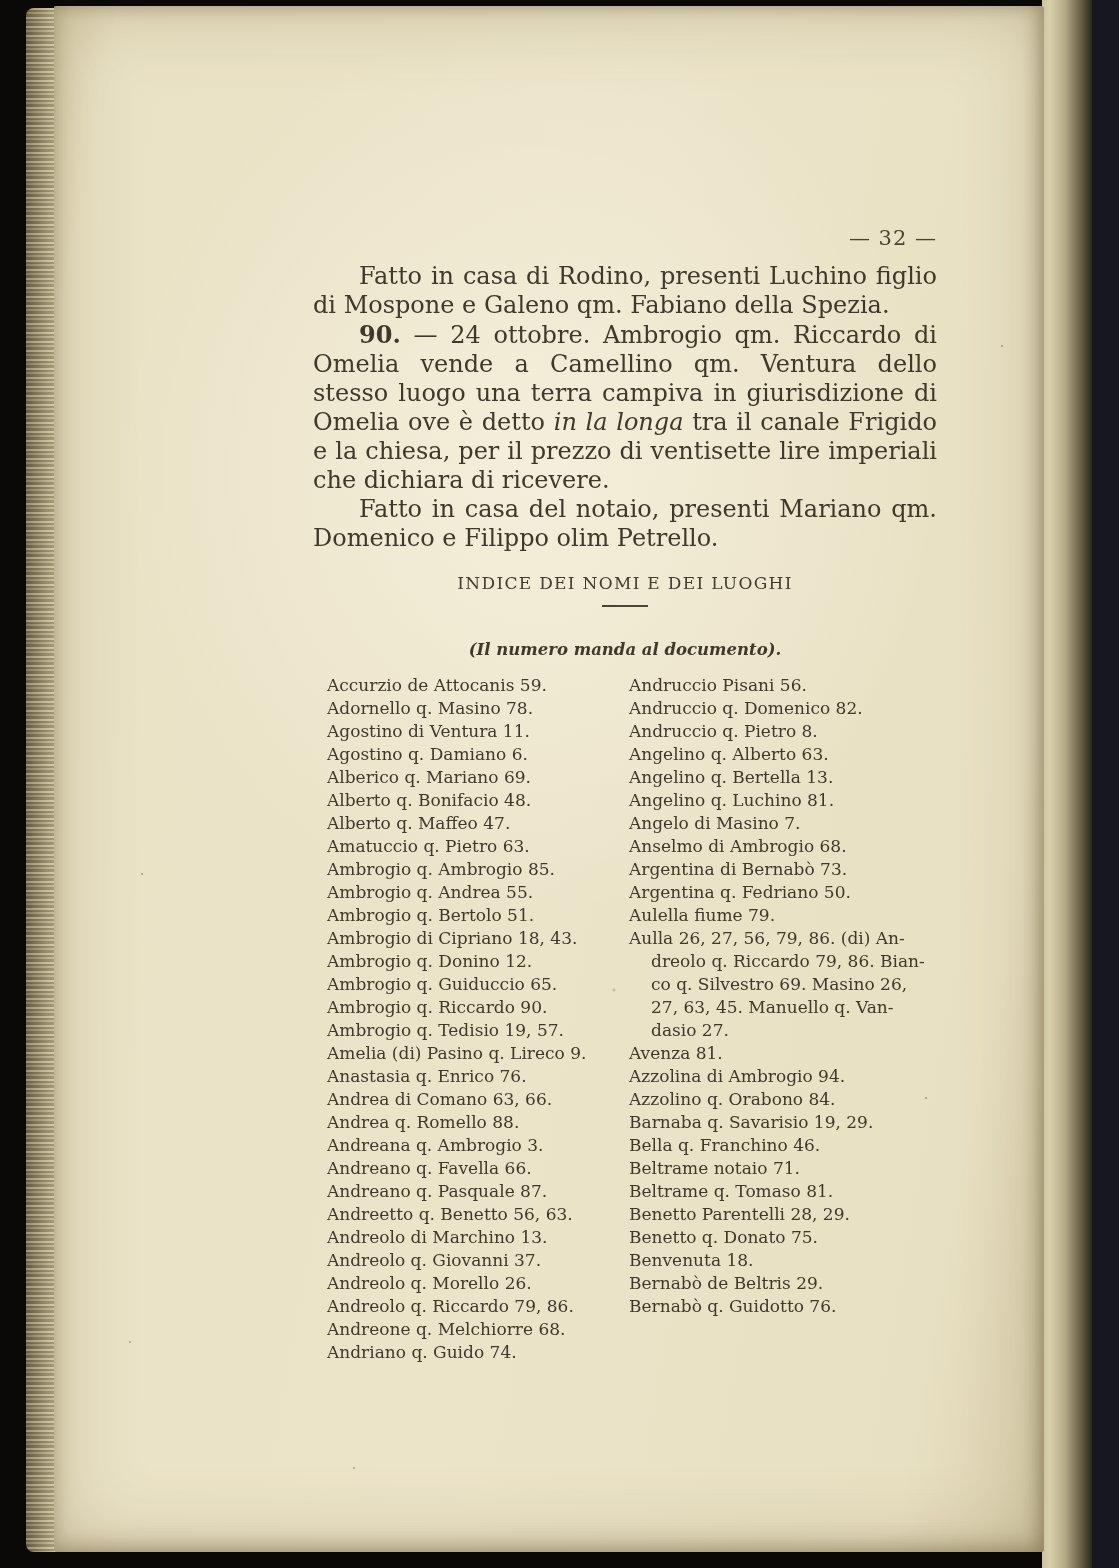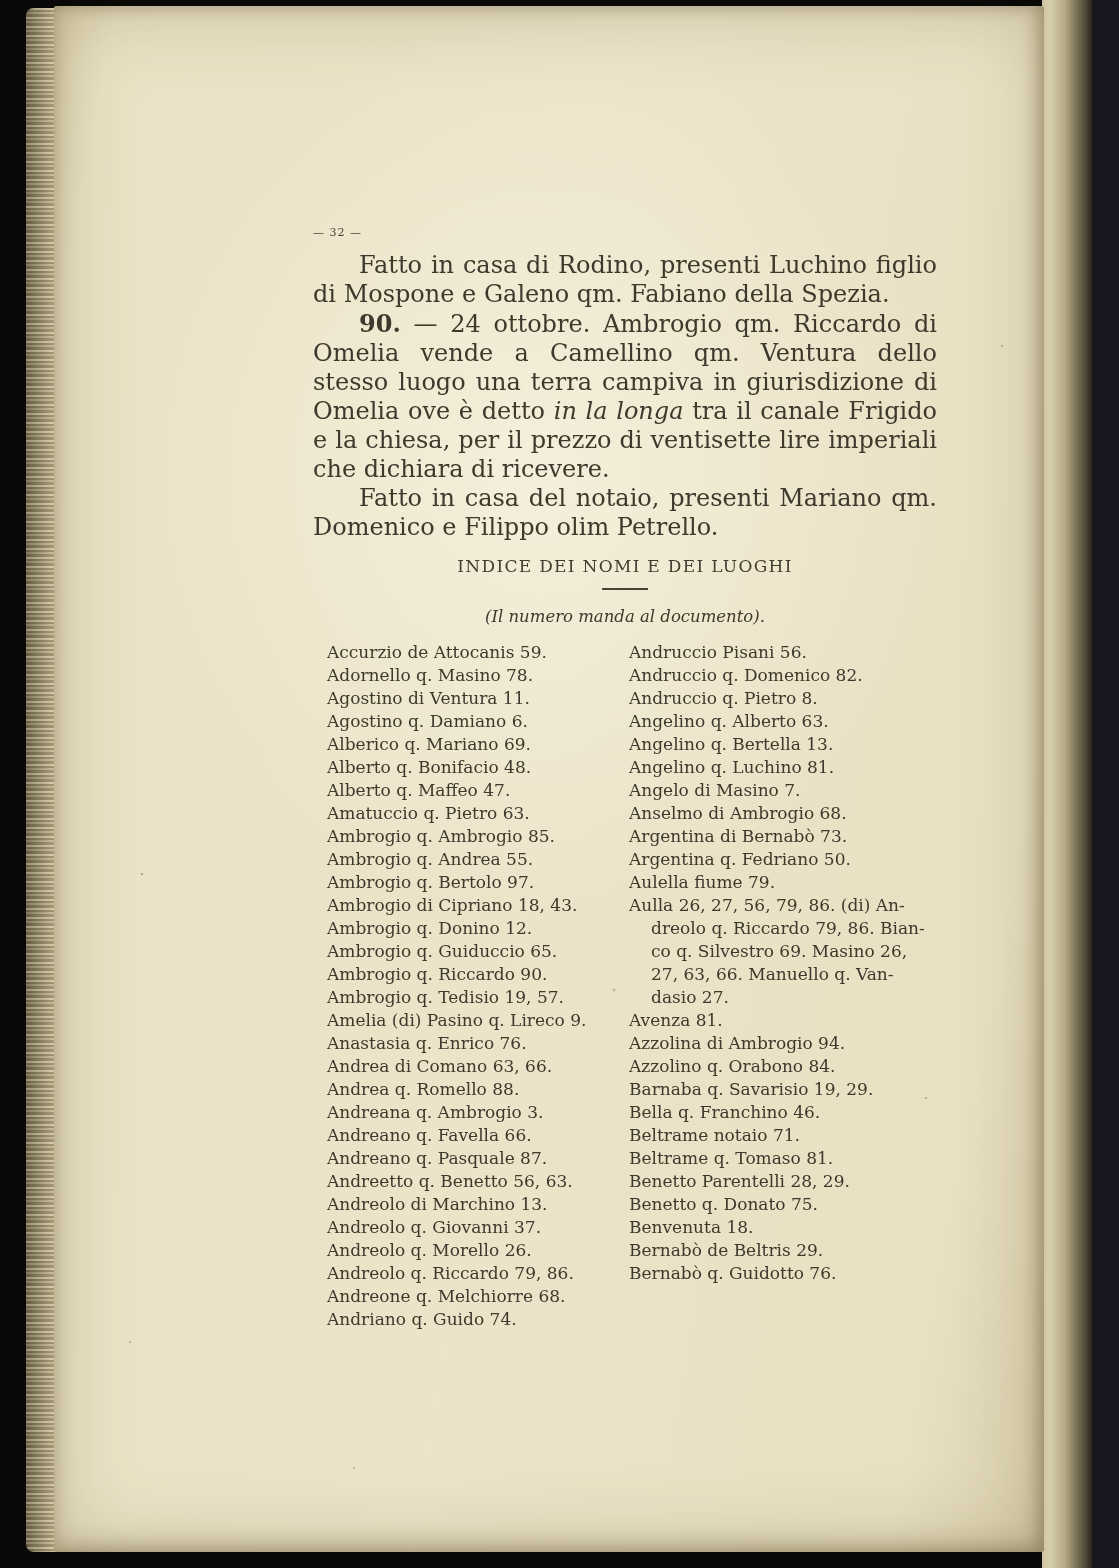--- a/index.html
+++ b/index.html
@@ -55,40 +55,40 @@
       radial-gradient(circle 1.5px at 948px 340px, rgba(110,85,40,0.35) 0 55%, transparent 70%),
       radial-gradient(circle 2.5px at 560px 984px, rgba(110,85,40,0.28) 0 55%, transparent 70%),
       radial-gradient(circle 1.5px at 300px 1462px, rgba(110,85,40,0.35) 0 55%, transparent 70%);
   }
   
   .content {
     position: absolute; left: 259px; top: 220px; width: 624px;
     color: #3f382d;
   }
   .page-number {
-    text-align: left; font-size: 11px; letter-spacing: 1px;
+    text-align: right; font-size: 21px; letter-spacing: 1px;
     color: #4a4236; margin-bottom: 12px;
   }
   .body-p {
     margin: 0; font-size: 24px; line-height: 29px;
     text-align: justify; text-indent: 46px;
   }
   .b { font-weight: bold; }
   .i { font-style: italic; }
   .index-heading {
-    margin-top: 14px; text-align: center;
+    margin-top: 20px; text-align: center;
     font-size: 17px; letter-spacing: 1.3px; color: #433c31;
   }
   .heading-rule {
     width: 46px; height: 0; border-top: 2px solid #4a4337;
     margin: 12px auto 0;
   }
   .index-note {
-    margin-top: 17px; text-align: center;
-    font-style: italic; font-size: 16.5px;
+    margin-top: 33px; text-align: center;
+    font-style: italic; font-size: 16.5px; font-weight: bold;
   }
   .index-columns {
     display: flex; margin-top: 15px; padding-left: 14px;
     font-size: 17px; line-height: 23px;
   }
   .index-col.left  { width: 302px; flex: none; }
   .index-col.right { flex: 1; }
   .index-entry { white-space: nowrap; }
   .entry-line { white-space: nowrap; }
   .entry-line.cont { padding-left: 22px; }
@@ -122,21 +122,21 @@
             <div class="index-entry">Accurzio de Attocanis 59.</div>
             <div class="index-entry">Adornello q. Masino 78.</div>
             <div class="index-entry">Agostino di Ventura 11.</div>
             <div class="index-entry">Agostino q. Damiano 6.</div>
             <div class="index-entry">Alberico q. Mariano 69.</div>
             <div class="index-entry">Alberto q. Bonifacio 48.</div>
             <div class="index-entry">Alberto q. Maffeo 47.</div>
             <div class="index-entry">Amatuccio q. Pietro 63.</div>
             <div class="index-entry">Ambrogio q. Ambrogio 85.</div>
             <div class="index-entry">Ambrogio q. Andrea 55.</div>
-            <div class="index-entry">Ambrogio q. Bertolo 97.</div>
+            <div class="index-entry">Ambrogio q. Bertolo 51.</div>
             <div class="index-entry">Ambrogio di Cipriano 18, 43.</div>
             <div class="index-entry">Ambrogio q. Donino 12.</div>
             <div class="index-entry">Ambrogio q. Guiduccio 65.</div>
             <div class="index-entry">Ambrogio q. Riccardo 90.</div>
             <div class="index-entry">Ambrogio q. Tedisio 19, 57.</div>
             <div class="index-entry">Amelia (di) Pasino q. Lireco 9.</div>
             <div class="index-entry">Anastasia q. Enrico 76.</div>
             <div class="index-entry">Andrea di Comano 63, 66.</div>
             <div class="index-entry">Andrea q. Romello 88.</div>
             <div class="index-entry">Andreana q. Ambrogio 3.</div>
@@ -159,21 +159,21 @@
             <div class="index-entry">Angelino q. Luchino 81.</div>
             <div class="index-entry">Angelo di Masino 7.</div>
             <div class="index-entry">Anselmo di Ambrogio 68.</div>
             <div class="index-entry">Argentina di Bernabò 73.</div>
             <div class="index-entry">Argentina q. Fedriano 50.</div>
             <div class="index-entry">Aulella fiume 79.</div>
             <div class="index-entry">
               <div class="entry-line">Aulla 26, 27, 56, 79, 86. (di) An-</div>
               <div class="entry-line cont">dreolo q. Riccardo 79, 86. Bian-</div>
               <div class="entry-line cont">co q. Silvestro 69. Masino 26,</div>
-              <div class="entry-line cont">27, 63, 66. Manuello q. Van-</div>
+              <div class="entry-line cont">27, 63, 45. Manuello q. Van-</div>
               <div class="entry-line cont">dasio 27.</div>
             </div>
             <div class="index-entry">Avenza 81.</div>
             <div class="index-entry">Azzolina di Ambrogio 94.</div>
             <div class="index-entry">Azzolino q. Orabono 84.</div>
             <div class="index-entry">Barnaba q. Savarisio 19, 29.</div>
             <div class="index-entry">Bella q. Franchino 46.</div>
             <div class="index-entry">Beltrame notaio 71.</div>
             <div class="index-entry">Beltrame q. Tomaso 81.</div>
             <div class="index-entry">Benetto Parentelli 28, 29.</div>

